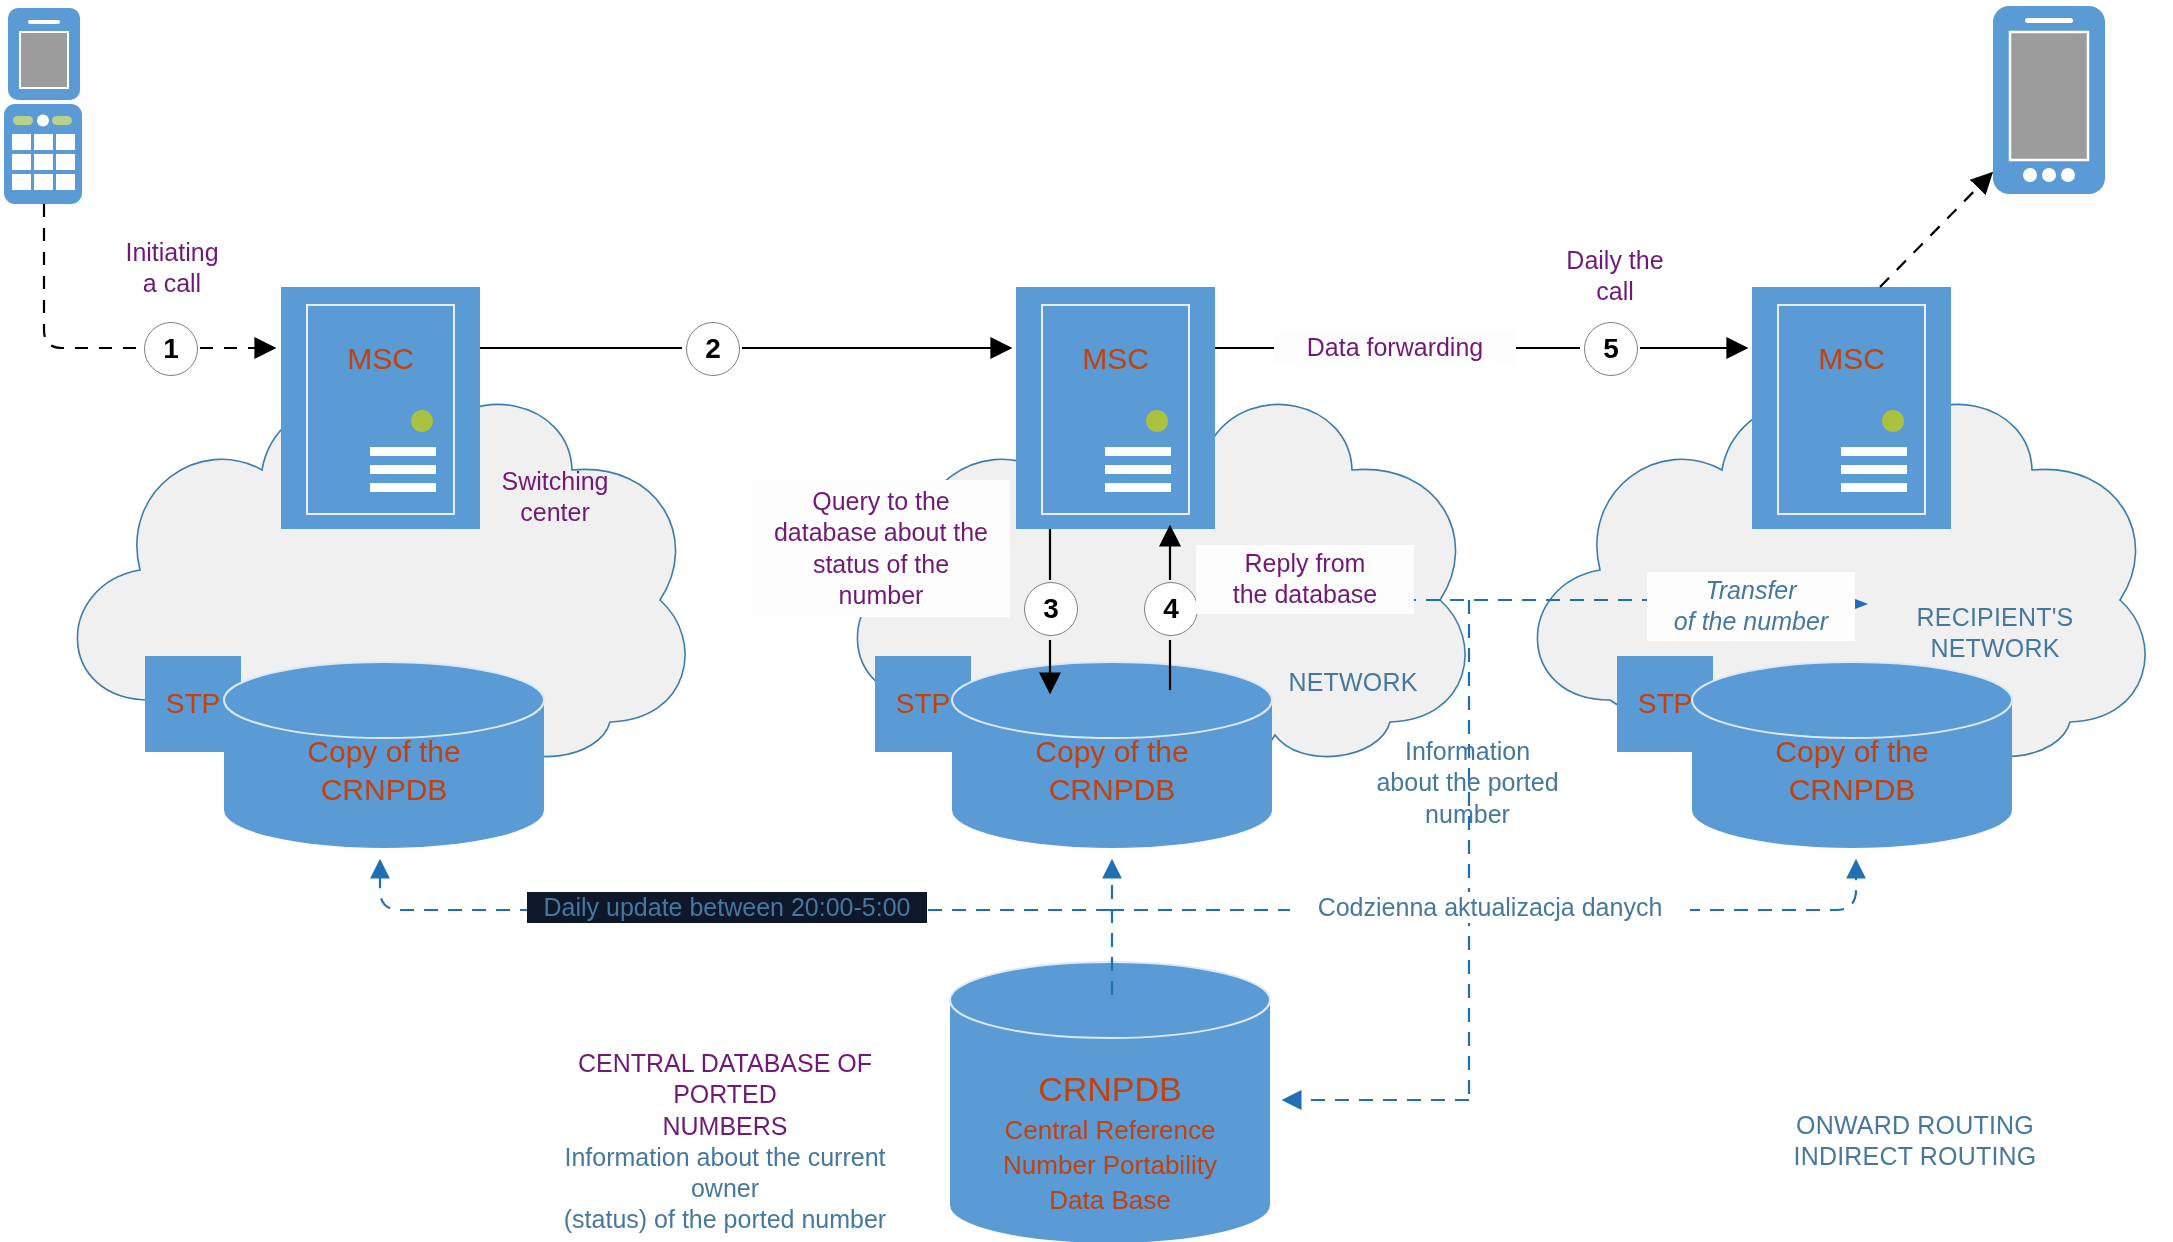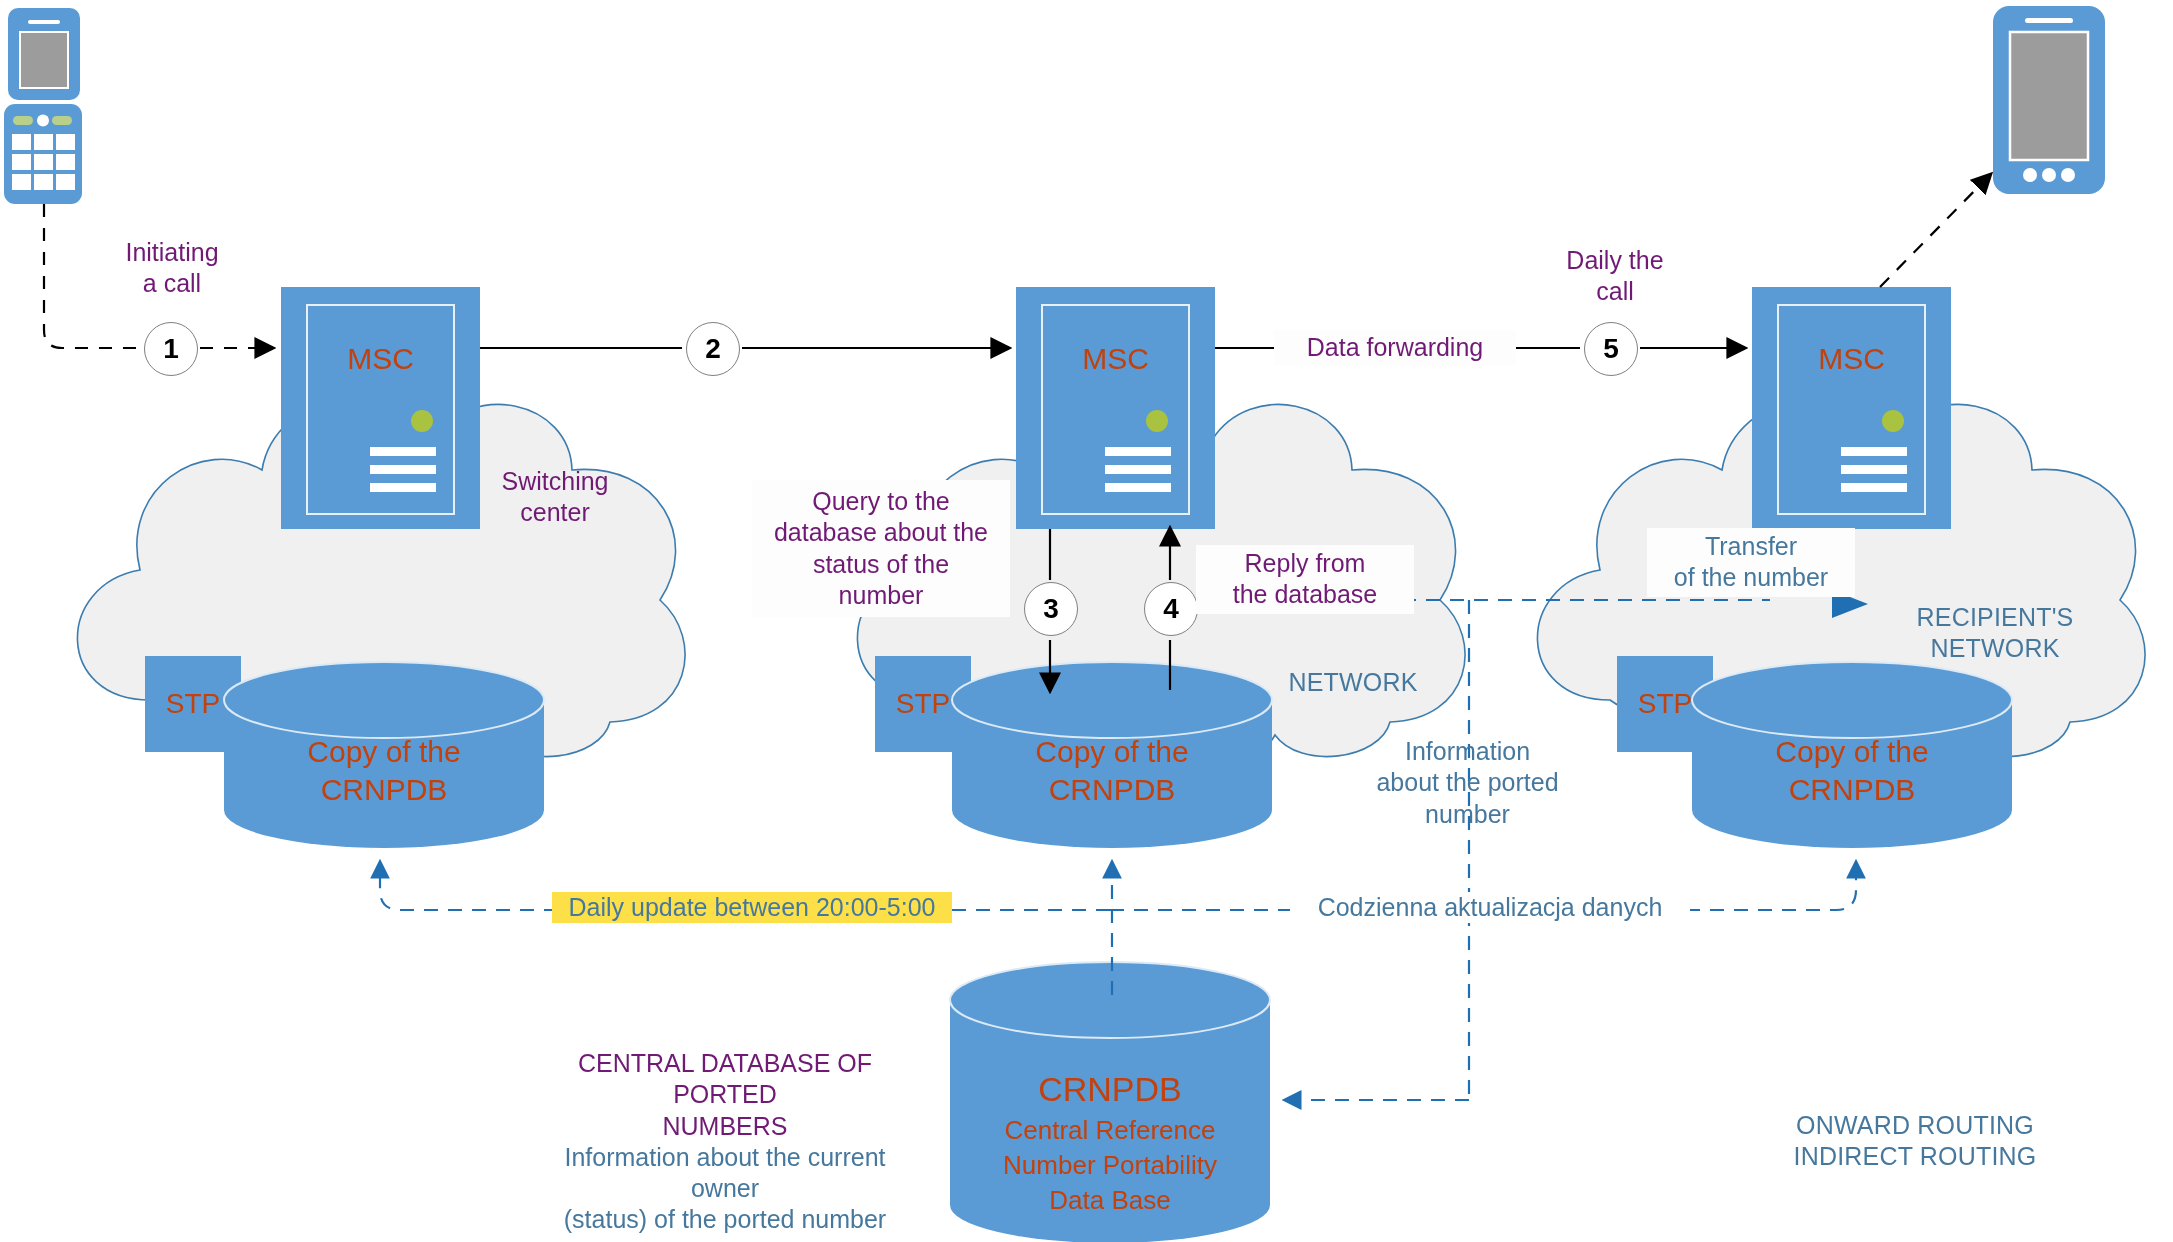--- a/index.html
+++ b/index.html
@@ -230,37 +230,37 @@
 
   <div class="lbl lbl-black" style="left:1520px;top:245px;width:190px;">
     <div>Daily the</div>
     <div>call</div>
   </div>
 
   <div class="lbl lbl-blue cap-up" style="left:1258px;top:625px;width:190px;">
     <div>NETWORK</div>
   </div>
 
-  <div class="lbl lbl-blue boxed" style="left:1647px;top:528px;width:200px;padding:3px 4px;">
+  <div class="lbl lbl-blue boxed" style="left:1647px;top:572px;width:200px;padding:3px 4px;font-style:italic;">
     <div>Transfer</div>
     <div>of the number</div>
   </div>
 
   <div class="lbl lbl-blue cap-up" style="left:1880px;top:560px;width:230px;">
     <div>RECIPIENT'S</div>
     <div>NETWORK</div>
   </div>
 
   <div class="lbl lbl-blue" style="left:1330px;top:736px;width:275px;">
     <div>Information</div>
     <div>about the ported</div>
     <div>number</div>
   </div>
 
-  <div class="lbl lbl-blue" style="left:552px;top:892px;width:400px;background:#fde047;">Daily update between 20:00-5:00</div>
+  <div class="lbl lbl-blue" style="left:527px;top:892px;width:400px;background:#0f172a;">Daily update between 20:00-5:00</div>
   <div class="lbl lbl-blue" style="left:1290px;top:892px;width:400px;background:#ffffff;">Codzienna aktualizacja danych</div>
 
   <div class="lbl lbl-blue cap-up" style="left:1745px;top:1068px;width:340px;text-align:center;">
     <div>ONWARD ROUTING</div>
     <div>INDIRECT ROUTING</div>
   </div>
 
   <div class="lbl" style="left:530px;top:1048px;width:390px;">
     <div class="lbl-black" style="position:static;font-size:25px;">CENTRAL DATABASE OF PORTED</div>
     <div class="lbl-black" style="position:static;font-size:25px;">NUMBERS</div>

